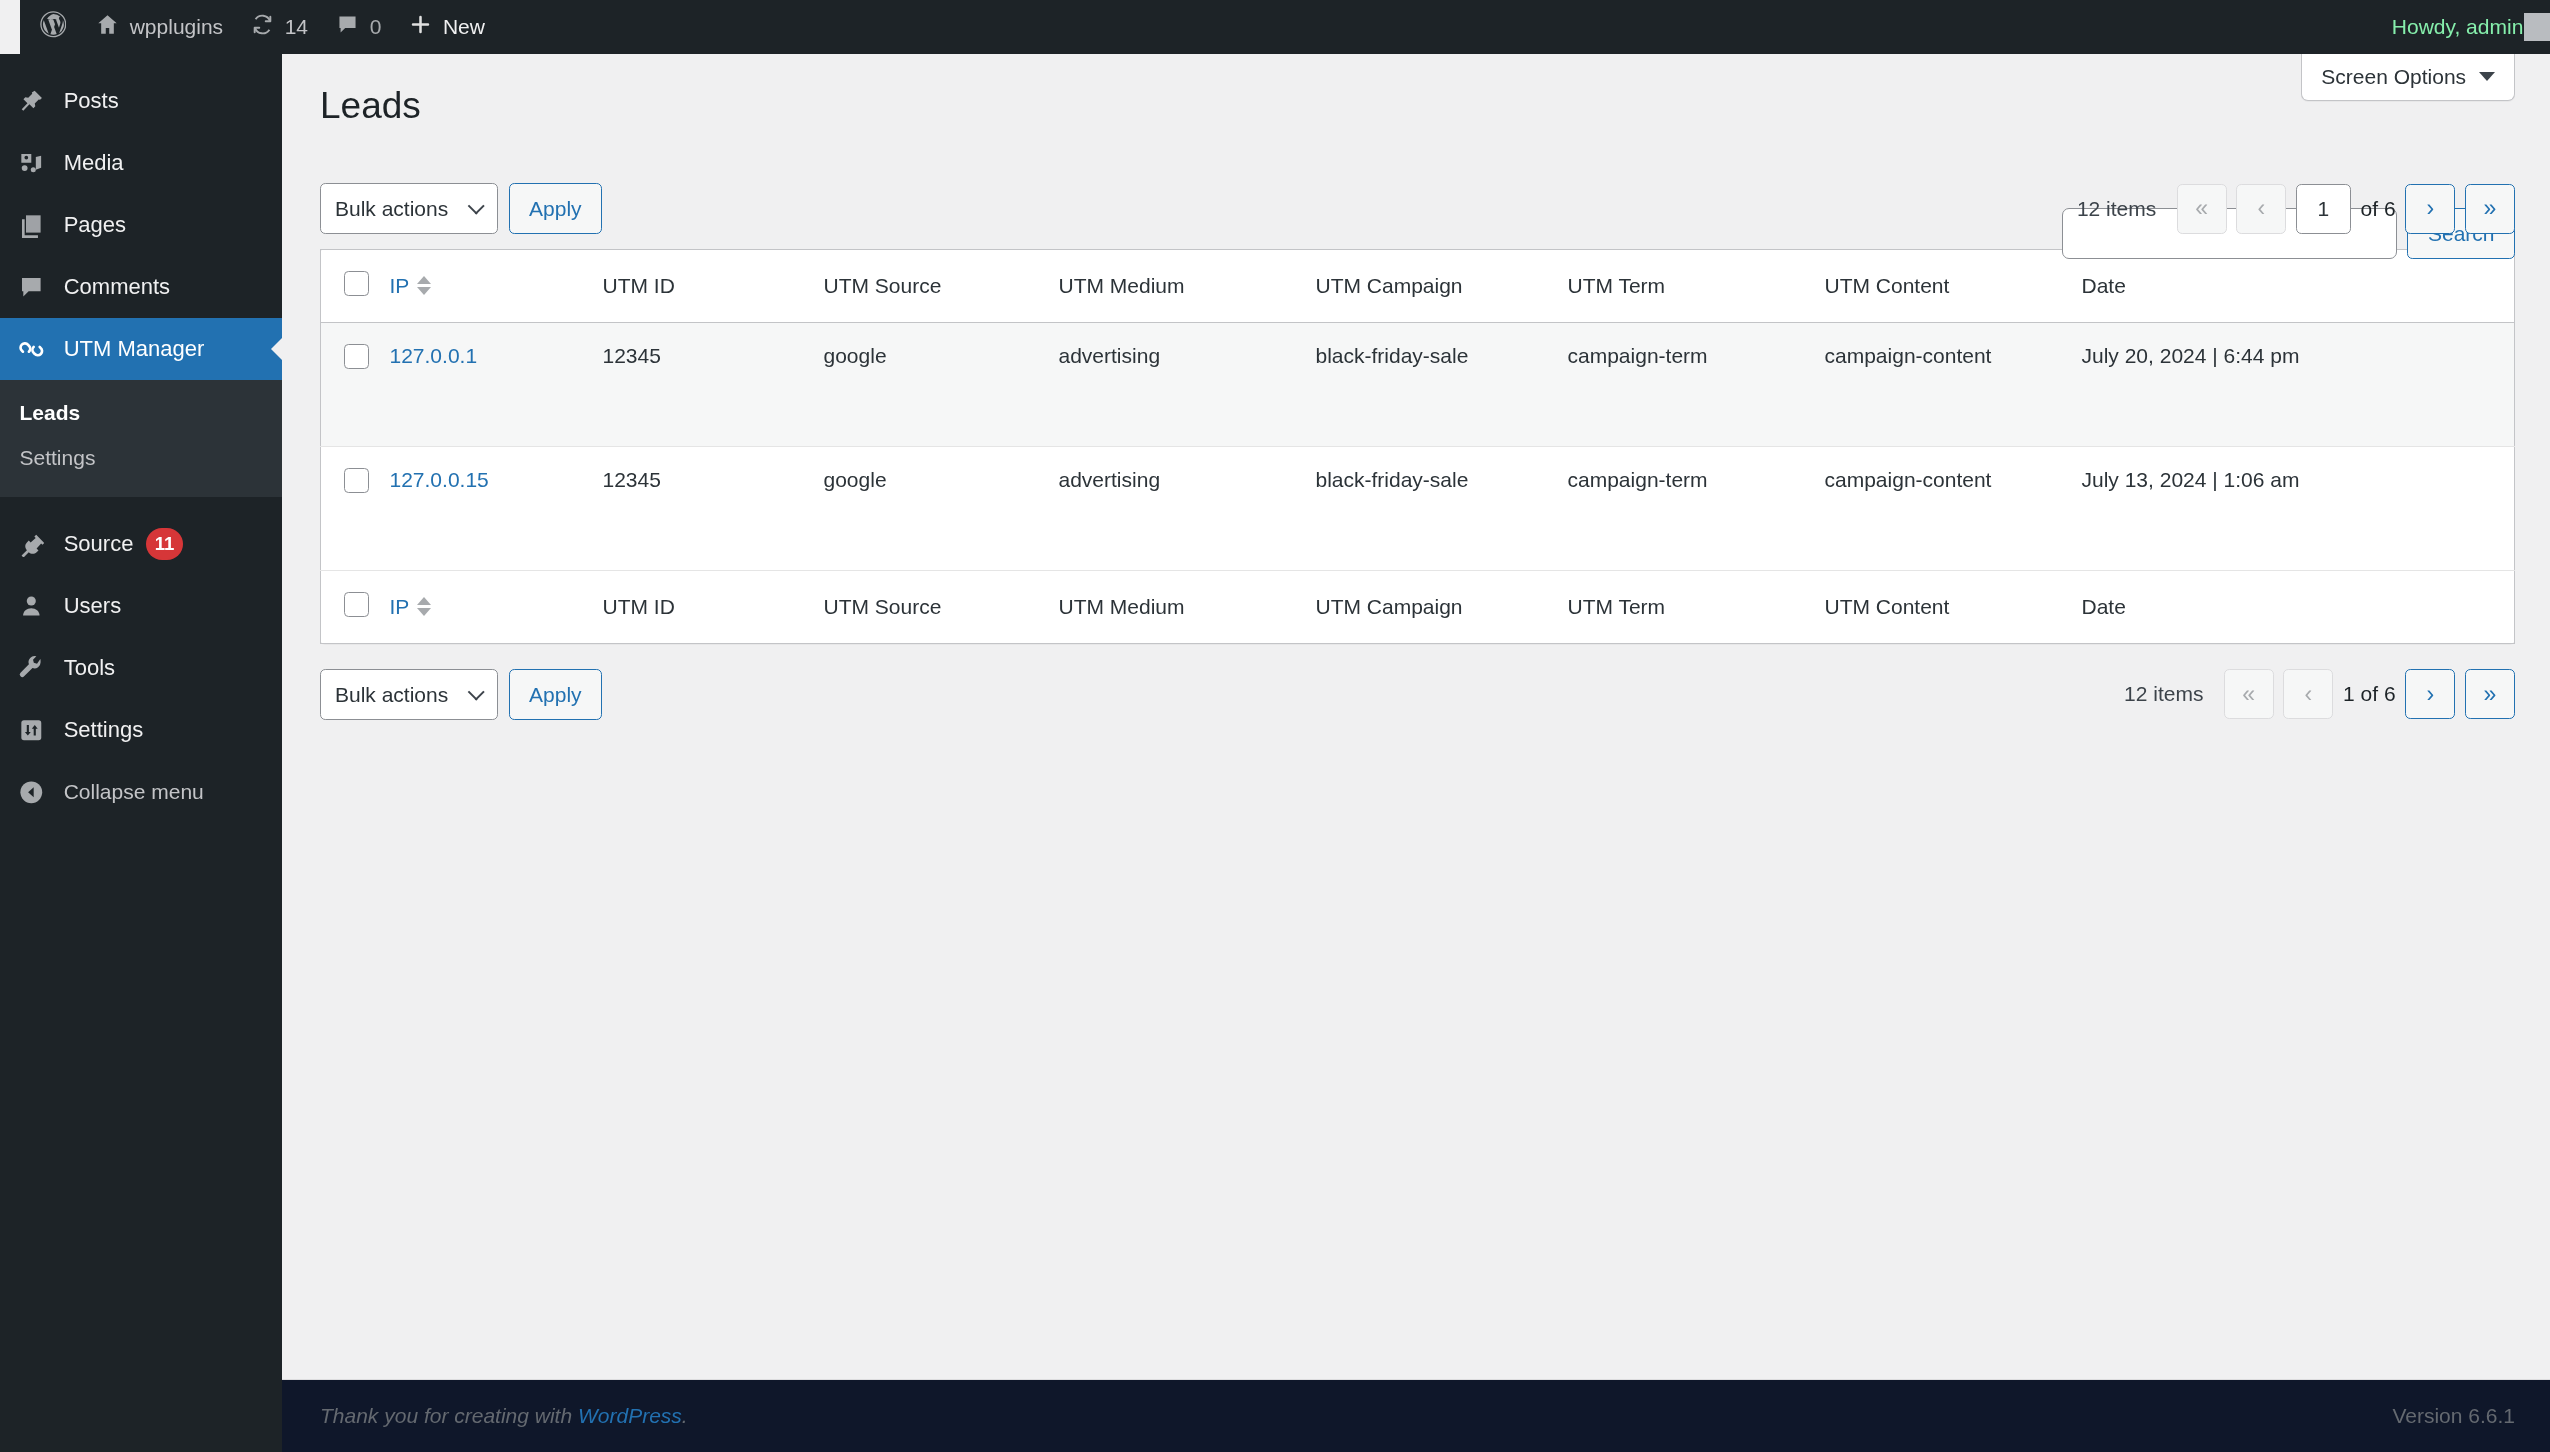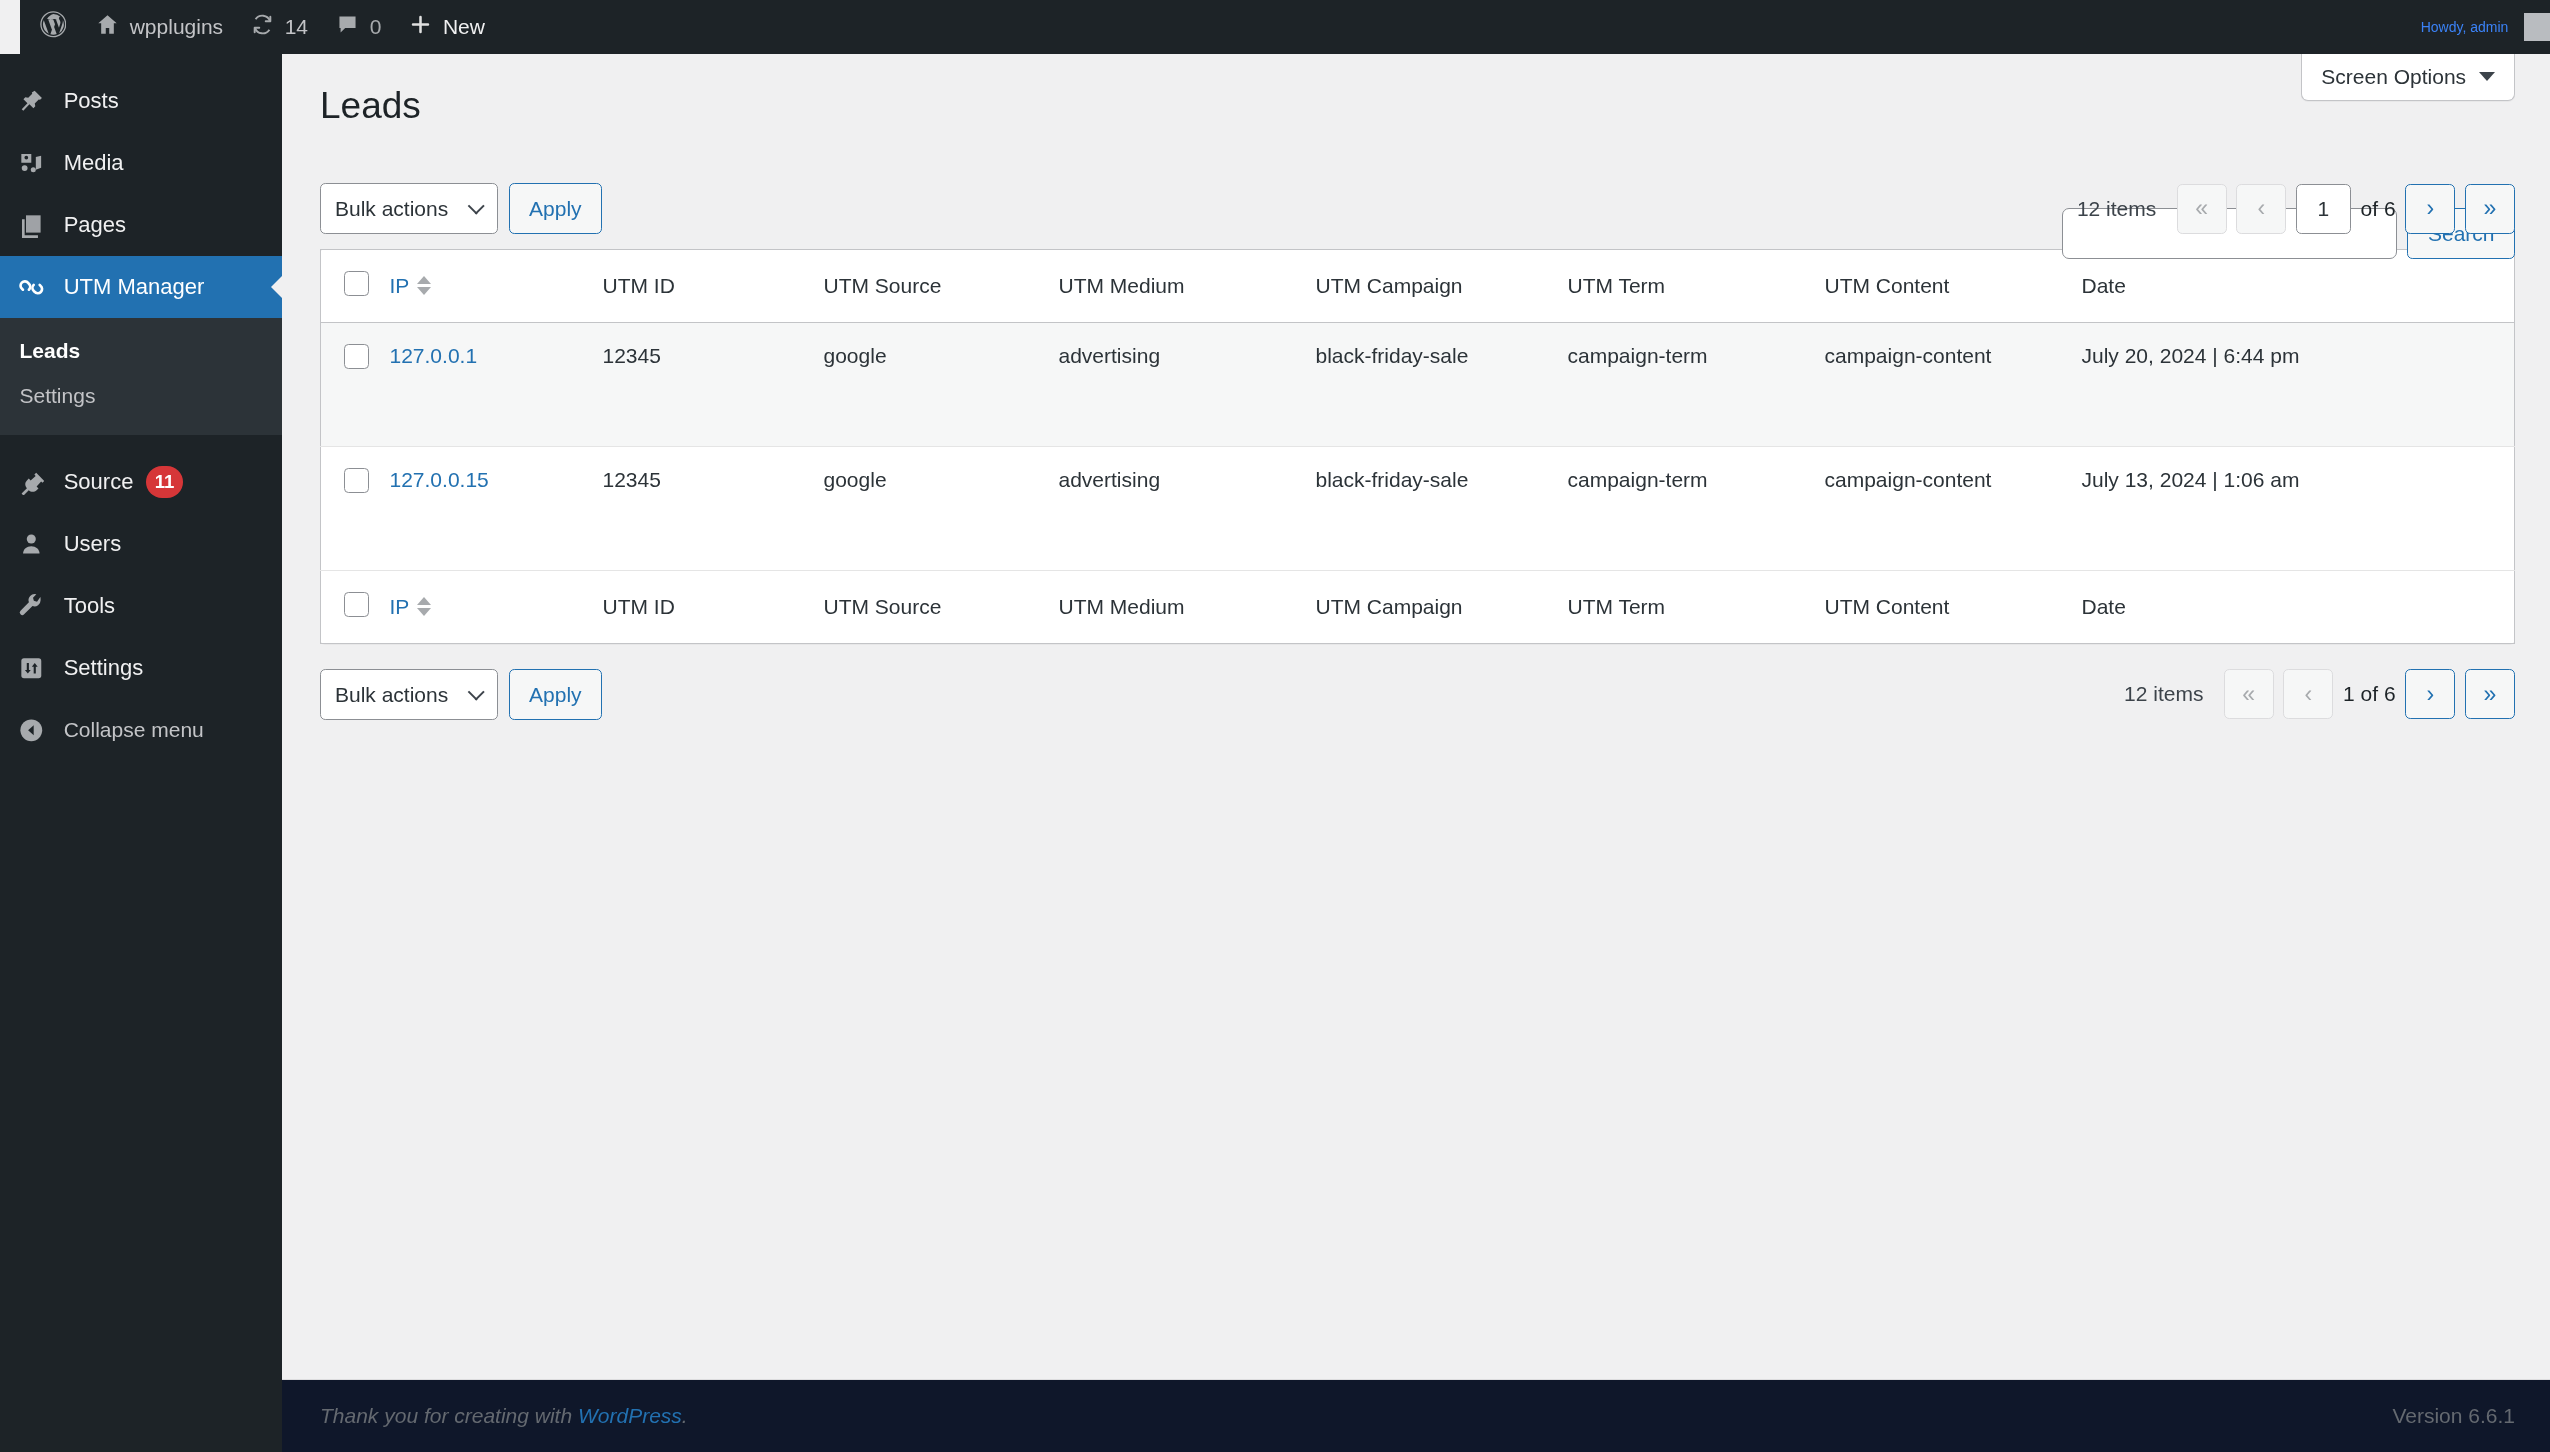--- a/index.html
+++ b/index.html
@@ -27,21 +27,21 @@
   .ab-group { display: flex; align-items: center; }
   .ab-item {
     display: flex; align-items: center; gap: 10.6px;
     height: 54px; padding: 0 14px;
     color: #c3c4c7; cursor: pointer; white-space: nowrap;
   }
   .ab-item .ab-label { font-size: 21px; }
   .ab-wp-logo { padding: 0 16px 0 19.5px; }
   .ab-spacer { flex: 1 1 auto; }
   .ab-right { display: flex; align-items: center; padding-right: 17.7px; }
-  .ab-howdy { font-size: 14px; color: #3b82f6; padding-right: 16px; }
+  .ab-howdy { font-size: 21px; color: #86efac; padding-right: 1px; }
   .ab-avatar-wrap { position: relative; display: flex; align-items: flex-end; justify-content: center; width: 28px; height: 28px; background: #b9bcc0;}
   .ab-count { color: #a7aaad; }
 
   
   #adminmenuwrap {
     position: absolute; top: 54px; left: 0;
     width: 282px; height: 1398px;
     background: #1d2327;
     z-index: 40;
   }
@@ -399,20 +399,28 @@
   <div class="menu-item">
     <span class="mi-icon">
       <svg width="26.6" height="26.6" viewBox="0 0 20 20" fill="currentColor">
         <path d="M6 2.5h11v13H6z" opacity=".95"></path>
         <path d="M3 5.5h2v12h10v2H3z"></path>
       </svg>
     </span>
     <span>Pages</span>
   </div>
 
+  <div class="menu-item">
+    <span class="mi-icon">
+      <svg width="26.6" height="26.6" viewBox="0 0 20 20" fill="currentColor">
+        <path d="M3 3h14v10H8l-4 4v-4H3z"></path>
+      </svg>
+    </span>
+    <span>Comments</span>
+  </div>
 
   <div class="menu-item current">
     <span class="mi-icon">
       <svg width="26.6" height="26.6" viewBox="0 0 20 20" fill="none" stroke="currentColor" stroke-width="2" stroke-linecap="round">
         <path d="M8.2 11.8a3.2 3.2 0 000-4.5l-.6-.6a3.2 3.2 0 10-4.5 4.5l.6.6"></path>
         <path d="M11.8 8.2a3.2 3.2 0 000 4.5l.6.6a3.2 3.2 0 104.5-4.5l-.6-.6"></path>
       </svg>
     </span>
     <span>UTM Manager</span>
   </div>

